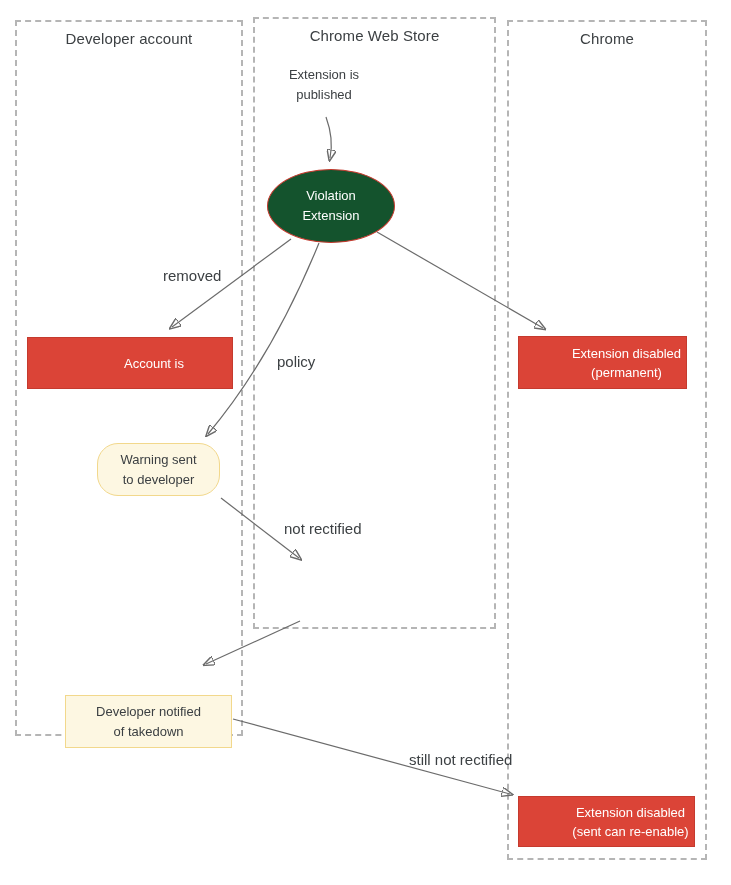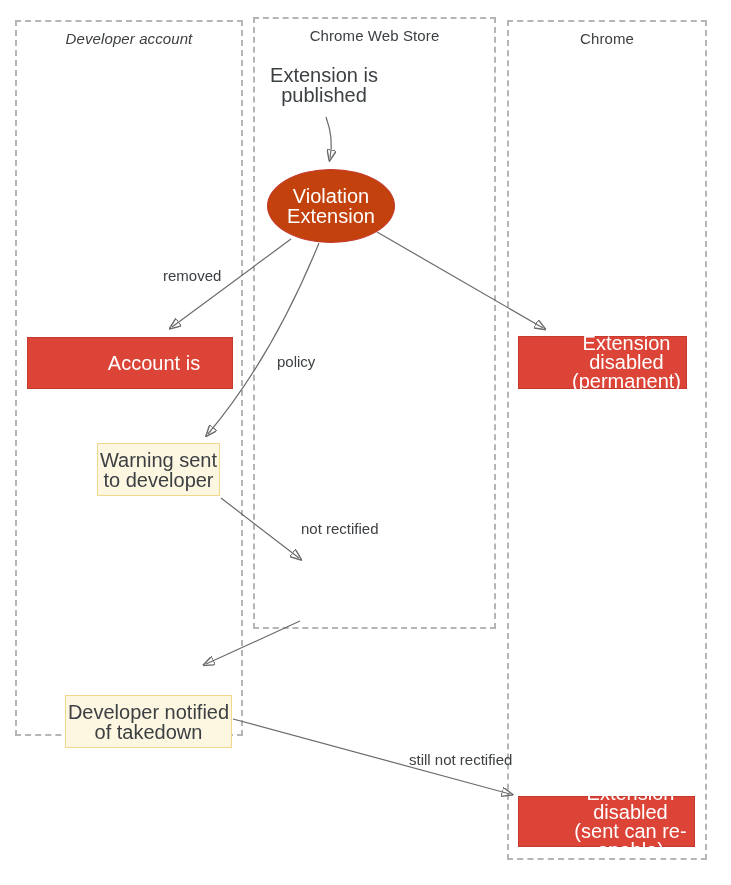--- a/index.html
+++ b/index.html
@@ -17,82 +17,82 @@
     box-sizing: border-box;
     background: transparent;
   }
   .lane-title {
     text-align: center;
     padding-top: 8px;
     font-size: 15px;
     color: #3c4043;
     letter-spacing: 0.1px;
   }
-  .lane-dev   { left: 15px;  top: 20px; width: 228px; height: 716px; font-style: italic; }
+  .lane-dev   { left: 15px;  top: 20px; width: 228px; height: 716px; }
   .lane-store { left: 253px; top: 17px; width: 243px; height: 612px; }
   .lane-chrome{ left: 507px; top: 20px; width: 200px; height: 840px; }
 
   .edges { position: absolute; left: 0; top: 0; pointer-events: none; }
   .edges path { fill: none; stroke: #6b6b6b; stroke-width: 1.2; }
 
   .node {
     position: absolute;
     box-sizing: border-box;
     display: flex;
     flex-direction: column;
     align-items: center;
     justify-content: center;
     text-align: center;
-    font-size: 20px;
+    font-size: 13px;
     line-height: 20px;
   }
   .node-plain { color: #3c4043; }
   .node-red {
     background: #db4437;
     border: 1px solid #c53a2e;
     color: #ffffff;
     font-weight: 500;
     line-height: 19px;
     padding-left: 48px;
   }
   .node-yellow {
     background: #fdf7e2;
     border: 1px solid #f2d88c;
     color: #3c4043;
     line-height: 20px;
   }
   .node-ellipse {
-    background: #c2410c;
+    background: #14532d;
     border: 1px solid #c53a2e;
     border-radius: 50%;
     color: #ffffff;
     font-weight: 500;
     line-height: 20px;
   }
 
   .pos-published    { left: 259px; top: 63px;  width: 130px; height: 43px; }
   .pos-violation    { left: 267px; top: 169px; width: 128px; height: 74px; }
   .pos-suspended    { left: 27px;  top: 337px; width: 206px; height: 52px; }
   .pos-disabled-perm{ left: 518px; top: 336px; width: 169px; height: 53px; }
-  .pos-warning      { left: 97px;  top: 443px; width: 123px; height: 53px; }
+  .pos-warning      { left: 97px;  top: 443px; width: 123px; height: 53px; border-radius: 21px; }
   .pos-removed      { left: 267px; top: 568px; width: 171px; height: 52px; }
   .pos-notified     { left: 65px;  top: 672px; width: 167px; height: 53px; margin-top: 23px; }
   .pos-disabled-user{ left: 518px; top: 796px; width: 177px; height: 51px; }
 
   .edge-label {
     position: absolute;
     font-size: 15px;
     color: #3c4043;
     white-space: nowrap;
     line-height: 19px;
   }
   .lbl-malware      { left: 163px; top: 266px; }
   .lbl-policy       { left: 277px; top: 352px; }
   .lbl-major        { left: 505px; top: 266px; width: 132px; text-align: center; white-space: normal; }
-  .lbl-notrect      { left: 284px; top: 519px; margin-left: 17px; }
+  .lbl-notrect      { left: 284px; top: 519px; }
   .lbl-stillnotrect { left: 409px; top: 750px; }
 </style>
 </head>
 <body>
 
 <div class="canvas">
 
   <div class="lane lane-dev">
     <div class="lane-title">Developer account</div>
   </div>

